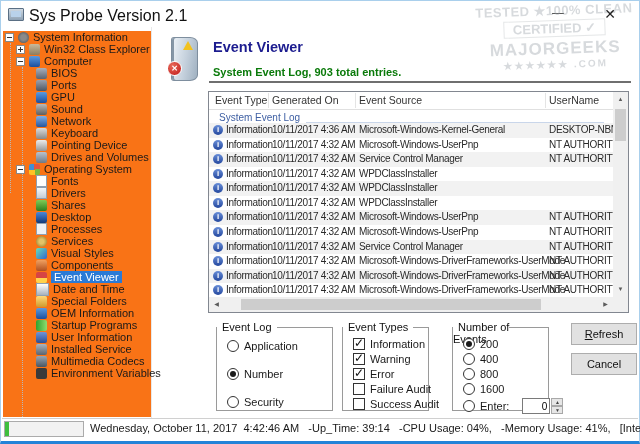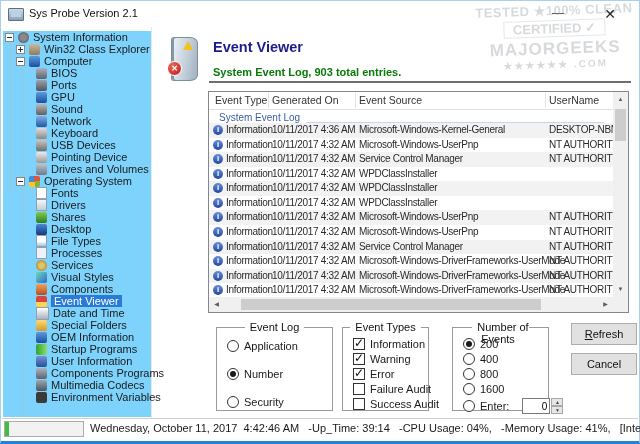--- a/index.html
+++ b/index.html
@@ -2,31 +2,31 @@
 <html><head>
 <meta charset="utf-8">
 <style>
   html,body{margin:0;padding:0}
   body{width:640px;height:444px;position:relative;font-family:"Liberation Sans",sans-serif;background:#fff;overflow:hidden;font-size:11px;color:#1a1a1a}
   .win{position:absolute;inset:0;border:1px solid #a9cfec;border-bottom:3px solid #2383d8;box-sizing:border-box;background:#fff}
   
   .titlebar{position:absolute;left:0;top:0;right:0;height:26px;background:#fff}
   .appicon{position:absolute;left:7px;top:7px;width:14px;height:11px;background:linear-gradient(#cfd9e2,#8fa2b4);border:1px solid #5a6f84;border-radius:1px}
   .appicon::after{content:"";position:absolute;left:2px;top:2px;right:2px;bottom:3px;background:#b9d2ea}
-  .apptitle{position:absolute;left:28px;top:6px;font-size:11px;color:#111}
+  .apptitle{position:absolute;left:28px;top:6px;font-size:16px;color:#111}
   .minbtn{position:absolute;left:546px;top:3px;width:22px;height:20px;text-align:center;line-height:18px;color:#444;font-size:12px}
   .closebtn{position:absolute;left:598px;top:4px;width:22px;height:20px;text-align:center;line-height:19px;color:#222;font-size:14px;z-index:6}
   
   .wm{position:absolute;right:4px;top:2px;width:160px;height:82px;z-index:5;transform:rotate(-2deg);text-align:center;color:rgba(150,158,165,.38);font-weight:bold;pointer-events:none}
   .wm .l1{font-size:13px;letter-spacing:.5px}
   .wm .l2{font-size:13px;border:1px solid rgba(150,158,165,.25);display:inline-block;padding:0 8px;margin-top:2px}
   .wm .l3{font-size:17px;letter-spacing:1px;margin-top:2px}
   .wm .l4{font-size:10px;letter-spacing:2px}
   
-  .treepane{position:absolute;left:2px;top:30px;width:148px;bottom:24px;background:#7dd3fc}
+  .treepane{position:absolute;left:2px;top:30px;width:148px;bottom:24px;background:#f97316}
   .vline{position:absolute;left:150px;top:26px;bottom:23px;width:1px;background:#e8e8e8}
   .guide{position:absolute;width:0;border-left:1px dotted #b8b8b8}
   .g1{left:7px;top:12px;height:150px}
   .g2{left:19px;top:36px;height:140px}
   .g3{left:19px;top:168px;height:238px}
   .tr{height:12px;display:flex;align-items:center;white-space:nowrap;position:relative}
   .d0{padding-left:2px}.d1{padding-left:13px}.d2{padding-left:33px}
   .exp{width:9px;height:9px;border:1px solid #888;background:#fff;box-sizing:border-box;flex:none;margin-right:4px;position:relative}
   .exp::before,.exp.plus::before{content:"";position:absolute;left:1px;right:1px;top:3px;height:1px;background:#333}
   .exp.plus::after{content:"";position:absolute;top:1px;bottom:1px;left:3px;width:1px;background:#333}
@@ -92,21 +92,21 @@
   .sar{position:absolute;color:#5c5c5c;font-size:6px;text-align:center}
   .vsb .up{top:0;left:0;right:0;height:15px;line-height:15px}
   .vsb .dn{bottom:0;left:0;right:0;height:15px;line-height:15px}
   .vth{position:absolute;left:2px;right:2px;top:17px;height:32px;background:#cdcdcd}
   .hsb .lf{left:0;top:0;bottom:0;width:15px;line-height:15px}
   .hsb .rt{right:0;top:0;bottom:0;width:15px;line-height:15px}
   .hth{position:absolute;top:2px;bottom:2px;left:32px;width:300px;background:#cdcdcd}
   
   .gbox{position:absolute;top:326px;height:84px;border:1px solid #9a9a9a;box-sizing:border-box}
   .b1{left:215px;width:117px}.b2{left:341px;width:87px}.b3{left:451px;width:97px}
-  .gtitle{position:absolute;top:-7px;left:0;right:0;text-align:center}
+  .gtitle{position:absolute;top:-7px;left:0;right:0;}
   .gtitle span{background:#fff;padding:0 5px;font-size:11px;color:#111}
   .gitem{position:absolute;left:10px;display:flex;gap:5px;align-items:center;font-size:11px;white-space:nowrap}
   .rad{width:12px;height:12px;border:1px solid #333;border-radius:50%;background:#fff;position:relative;flex:none;box-sizing:border-box}
   .rad.on::after{content:"";position:absolute;left:2px;top:2px;right:2px;bottom:2px;background:#1a1a1a;border-radius:50%}
   .chk{width:12px;height:12px;border:1px solid #333;background:#fff;position:relative;flex:none;box-sizing:border-box}
   .chk.on::after{content:"\2713";position:absolute;left:0;top:-3px;font-size:12px;color:#111}
   .spin{display:flex;margin-left:8px}
   .sval{width:28px;height:16px;border:1px solid #7a7a7a;font-size:10px;text-align:right;padding:0 2px;font-family:"Liberation Sans",sans-serif;box-sizing:border-box}
   .sbtns{width:12px;height:16px;display:flex;flex-direction:column;margin-left:1px}
   .sb{flex:1;background:#e6e6e6;border:1px solid #a8a8a8;font-size:5px;line-height:6px;text-align:center;color:#444;box-sizing:border-box}
@@ -180,24 +180,20 @@
       </div>
     <div class="tr d2">
         <span class="tic i-network"></span>
         <span class="tlb">Network</span>
       </div>
     <div class="tr d2">
         <span class="tic i-keyboard"></span>
         <span class="tlb">Keyboard</span>
       </div>
     <div class="tr d2">
-        <span class="tic i-usb"></span>
-        <span class="tlb">USB Devices</span>
-      </div>
-    <div class="tr d2">
         <span class="tic i-mouse"></span>
         <span class="tlb">Pointing Device</span>
       </div>
     <div class="tr d2">
         <span class="tic i-drives"></span>
         <span class="tlb">Drives and Volumes</span>
       </div>
     <div class="tr d1">
         <span class="exp"></span>
         <span class="tic i-os"></span>
@@ -213,24 +209,20 @@
       </div>
     <div class="tr d2">
         <span class="tic i-shares"></span>
         <span class="tlb">Shares</span>
       </div>
     <div class="tr d2">
         <span class="tic i-desktop"></span>
         <span class="tlb">Desktop</span>
       </div>
     <div class="tr d2">
-        <span class="tic i-filetypes"></span>
-        <span class="tlb">File Types</span>
-      </div>
-    <div class="tr d2">
         <span class="tic i-processes"></span>
         <span class="tlb">Processes</span>
       </div>
     <div class="tr d2">
         <span class="tic i-services"></span>
         <span class="tlb">Services</span>
       </div>
     <div class="tr d2">
         <span class="tic i-visual"></span>
         <span class="tlb">Visual Styles</span>
@@ -258,21 +250,21 @@
     <div class="tr d2">
         <span class="tic i-startup"></span>
         <span class="tlb">Startup Programs</span>
       </div>
     <div class="tr d2">
         <span class="tic i-users"></span>
         <span class="tlb">User Information</span>
       </div>
     <div class="tr d2">
         <span class="tic i-installed"></span>
-        <span class="tlb">Components Programs</span>
+        <span class="tlb">Installed Service</span>
       </div>
     <div class="tr d2">
         <span class="tic i-codecs"></span>
         <span class="tlb">Multimedia Codecs</span>
       </div>
     <div class="tr d2">
         <span class="tic i-env"></span>
         <span class="tlb">Environment Variables</span>
       </div>
   </div>

